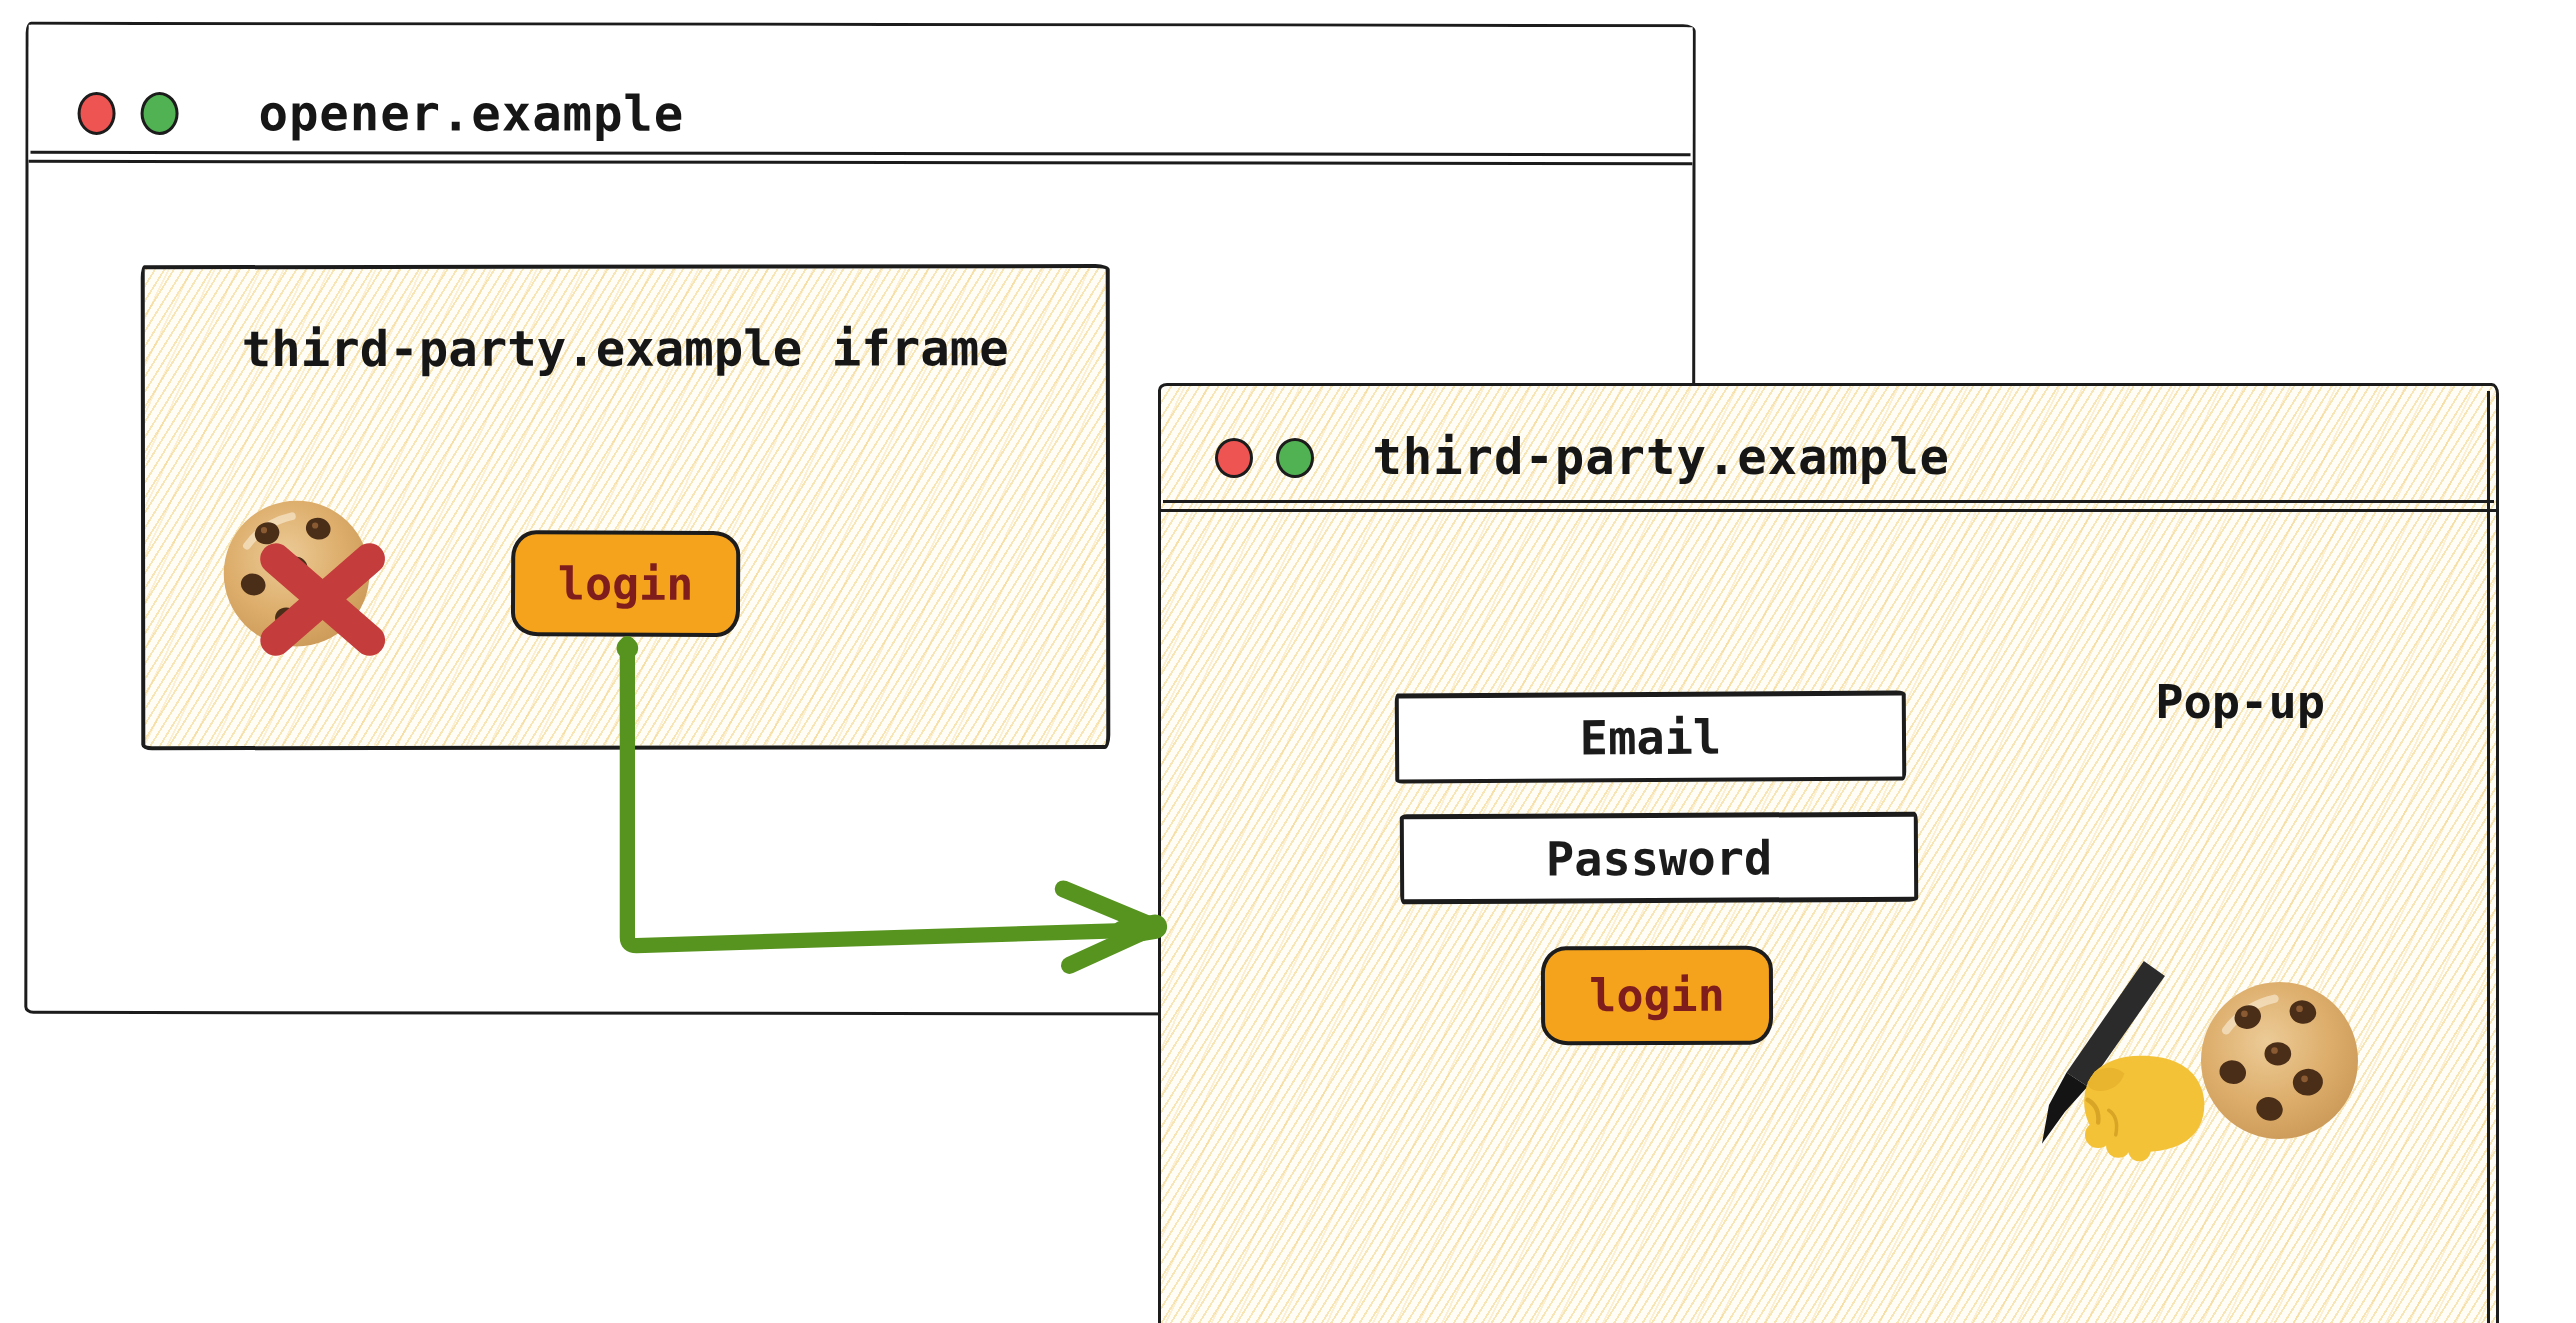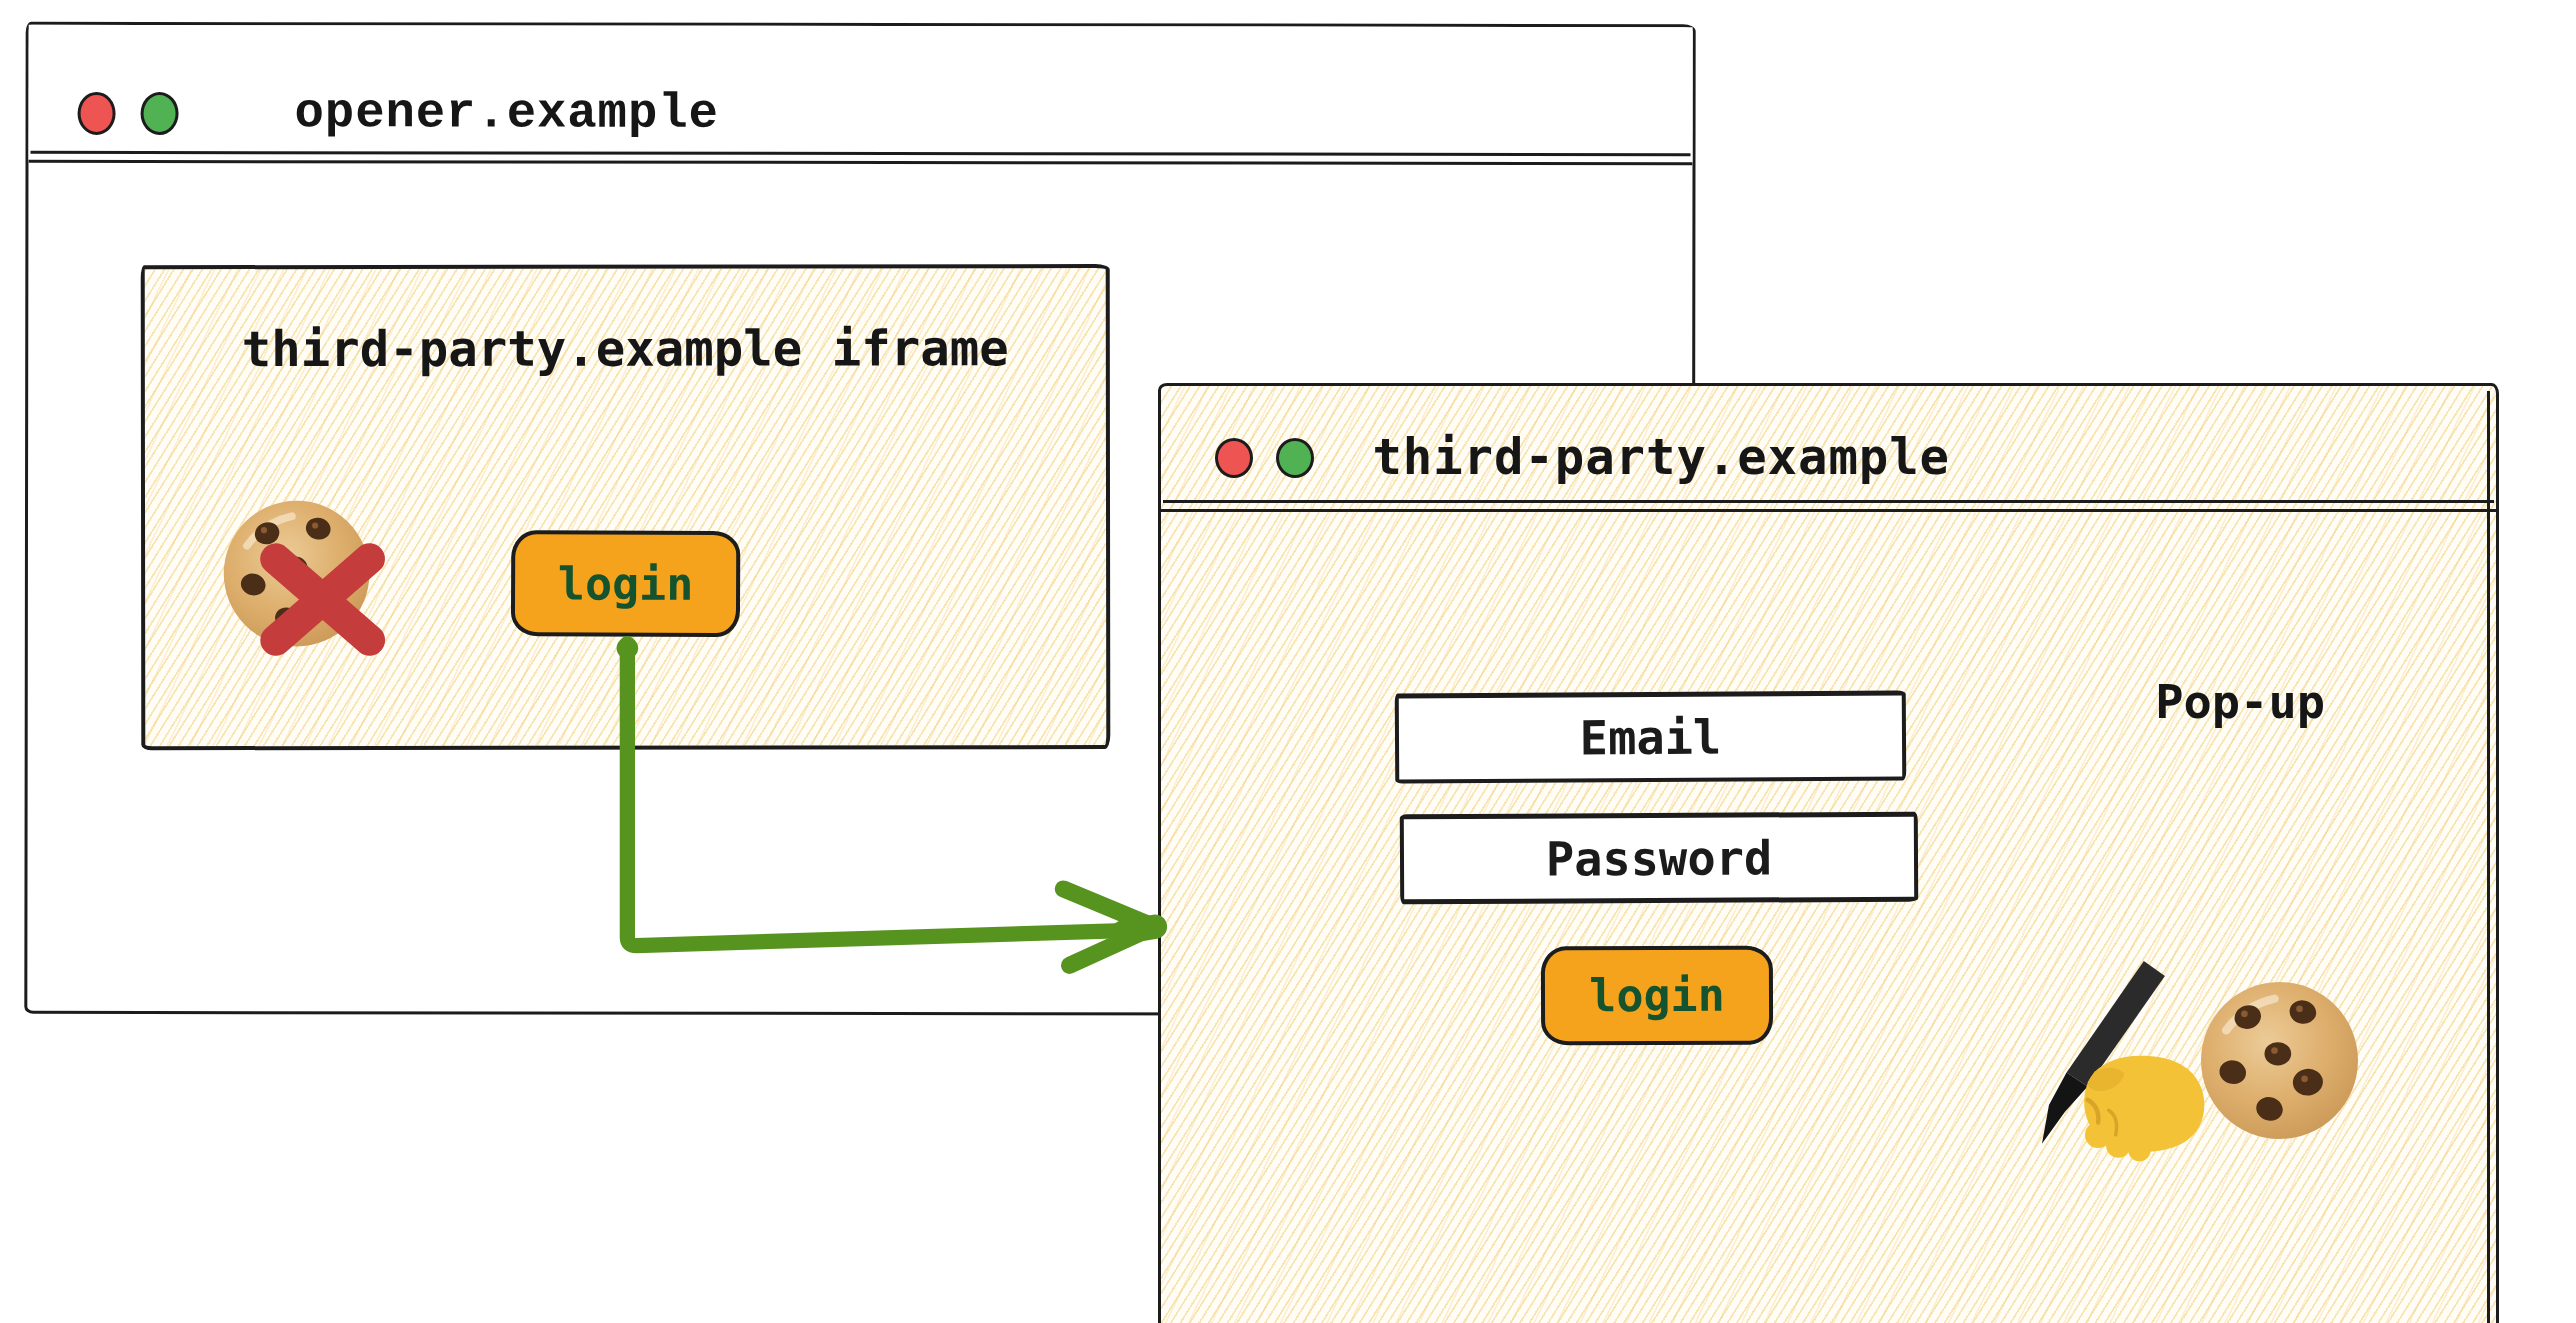--- a/index.html
+++ b/index.html
@@ -48,21 +48,21 @@
   .dot {
     width: 38px; height: 43px; border-radius: 50%;
     border: 3.6px solid #1c1c1c; flex: 0 0 auto;
   }
   .dot-red { background: #ee5451; margin-right: 25px; }
   .dot-green { background: #51b254; }
   .window-title {
     font-size: 49px; font-weight: 700; letter-spacing: 0.9px;
     white-space: nowrap;
   }
-  .opener .window-title { margin-left: 116px; font-family: Liberation Mono, monospace; }
+  .opener .window-title { margin-left: 80px; }
 
   
   .iframe-box {
     position: absolute; left: 113px; top: 239px; width: 969px; height: 485px;
     border: 4.5px solid #1c1c1c;
     border-radius: 3.6px 14.4px 5.4px 10.8px / 12.6px 5.4px 14.4px 5.4px;
     transform: rotate(-0.15deg);
     z-index: 12;
   }
   .iframe-title {
@@ -79,21 +79,21 @@
   }
   .xbar-1 { transform: rotate(41deg); }
   .xbar-2 { transform: rotate(-41deg); }
 
   .login-btn {
     position: absolute;
     display: flex; align-items: center; justify-content: center;
     background: #f5a31d;
     border: 4.5px solid #1c1c1c;
     border-radius: 25px 27px 23.4px 27px / 27px 23.4px 27px 23.4px;
-    font-family: inherit; font-size: 45px; font-weight: 700; color: #14532d;
+    font-family: inherit; font-size: 45px; font-weight: 700; color: #7f1d1d;
     cursor: pointer;
   }
   .iframe-login { left: 366px; top: 262px; width: 229px; height: 106px; transform: rotate(0.3deg); }
 
   
   .arrow-svg {
     position: absolute; left: 0; top: 0; width: 2576px; height: 1324px;
     z-index: 60; pointer-events: none;
   }
 

